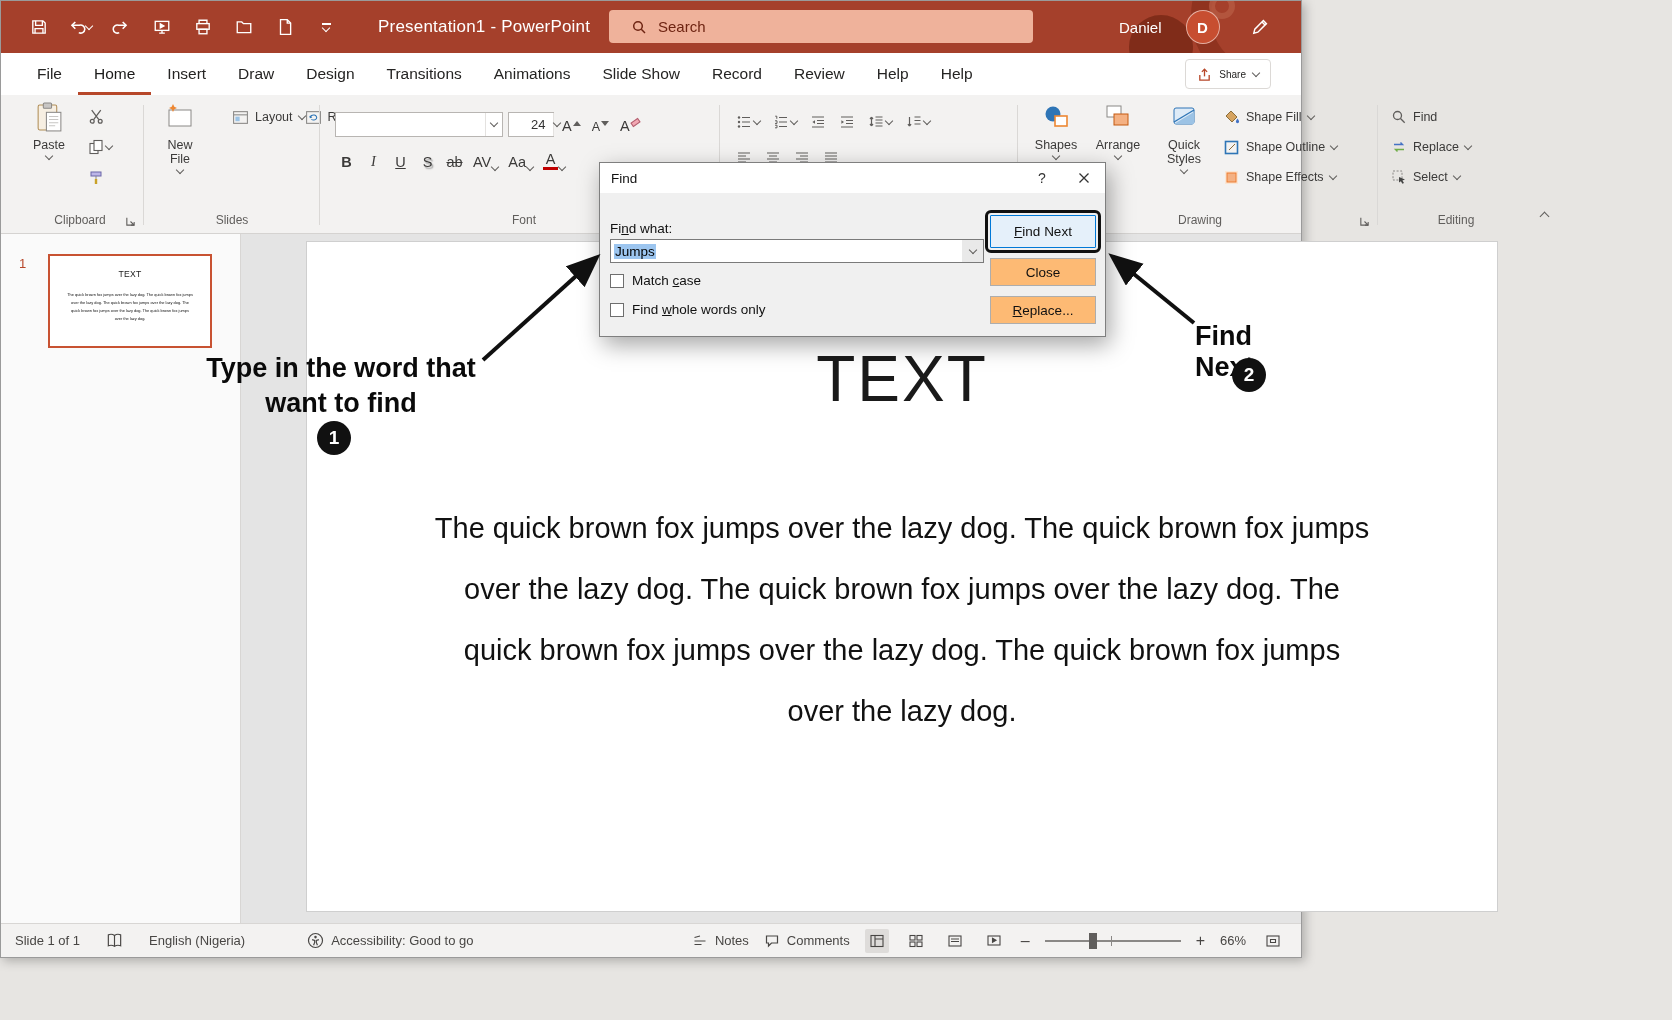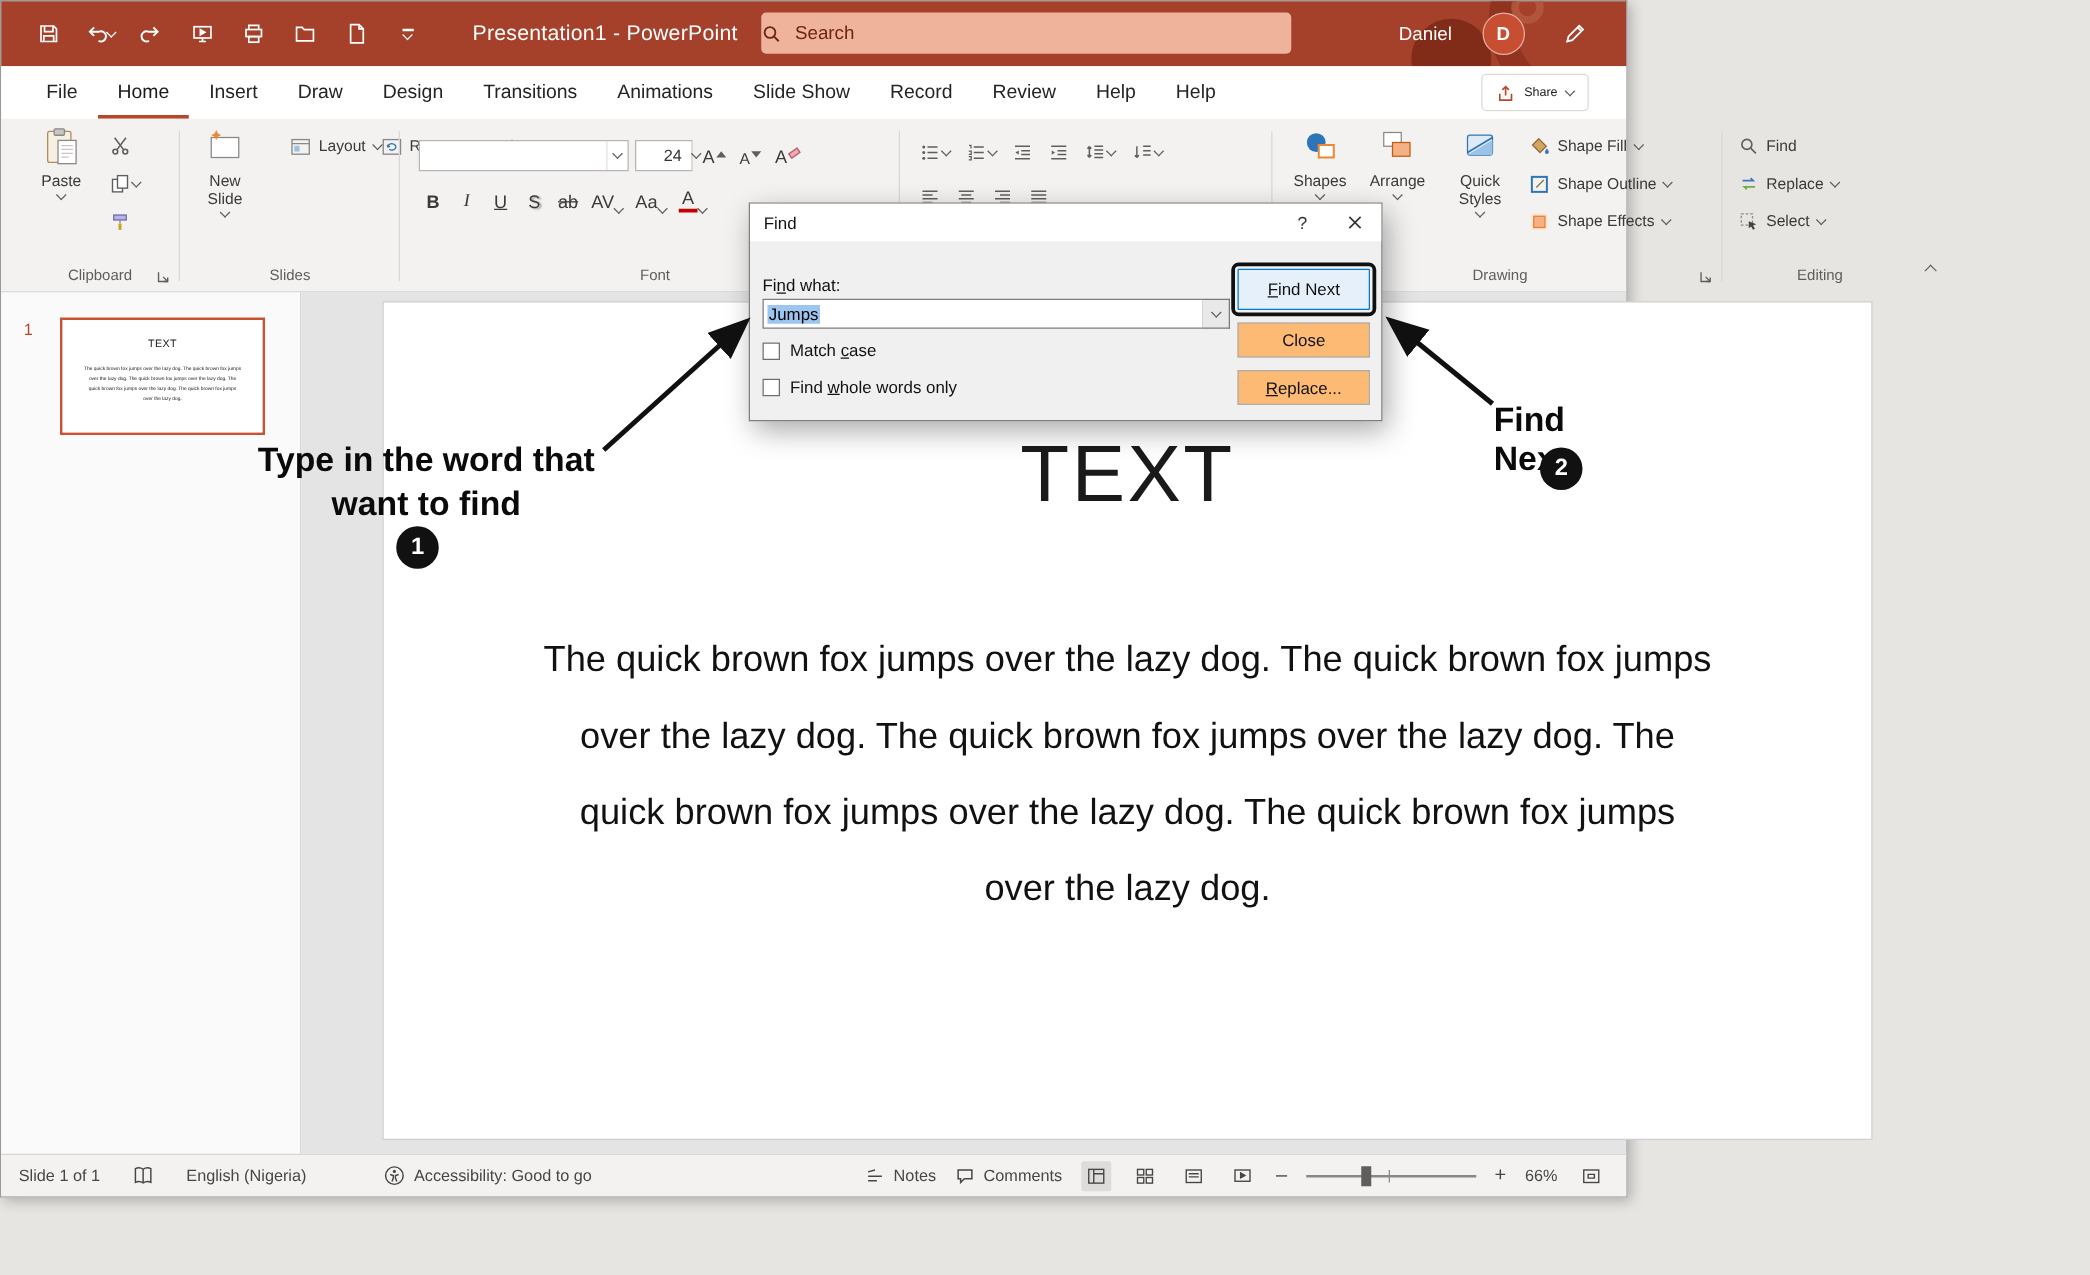--- a/index.html
+++ b/index.html
@@ -9,21 +9,21 @@
 
   
   .titlebar{position:absolute;left:0;top:0;right:0;height:52px;background:var(--titlebar,#A5402B);color:#fff;overflow:hidden}
   .deco{position:absolute;border-radius:50%;pointer-events:none}
   .deco1{width:150px;height:150px;border:20px solid #8C311D;right:-40px;top:-60px;opacity:.85}
   .deco2{width:64px;height:64px;background:#7C2A17;right:108px;top:14px;opacity:.9}
   .deco3{width:26px;height:26px;border:6px solid #B65A42;right:66px;top:-8px;opacity:.8}
   .qat{position:absolute;left:22px;top:0;height:52px;display:flex;align-items:center;gap:9px;z-index:2}
   .qbtn{width:32px;height:32px;display:flex;align-items:center;justify-content:center}
   .tb-title{position:absolute;left:377px;top:0;height:52px;display:flex;align-items:center;font-size:17px;letter-spacing:.2px;z-index:2}
-  .tb-search{position:absolute;left:608px;top:9px;width:424px;height:33px;background:#EFB29B;border-radius:4px;display:flex;align-items:center;gap:11px;padding:0 0;color:#6E2412;font-size:15px;z-index:2}
+  .tb-search{position:absolute;left:608px;top:9px;width:424px;height:33px;background:#EFB29B;border-radius:4px;display:flex;align-items:center;gap:11px;padding:0 22px;color:#6E2412;font-size:15px;z-index:2}
   .tb-account{position:absolute;left:1118px;top:0;height:52px;display:flex;align-items:center;gap:24px;z-index:2}
   .avatar{width:34px;height:34px;border-radius:50%;background:#C74E30;border:1px solid rgba(255,255,255,.55);display:flex;align-items:center;justify-content:center;font-size:15px;font-weight:700;color:#fff}
   .caption{position:absolute;top:0;height:52px;width:56px;display:flex;align-items:center;justify-content:center;z-index:3}
   .cap-min{left:1394px}.cap-max{left:1450px}.cap-close{left:1506px}
   .cap-min .bar{width:11px;height:2px;background:#fff}
   .cap-max .box{width:11px;height:10px;border:1.6px solid #fff}
 
   
   .tabrow{position:absolute;left:0;top:52px;right:0;height:42px;background:#FFFFFF;display:flex;align-items:stretch}
   .tabs{display:flex;margin-left:20px}
@@ -307,21 +307,21 @@
     <div class="rdiv" style="left:142px"></div>
 
     <div class="rgroup" style="left:150px;width:162px">
       <div class="bigbtn" style="left:0;width:58px">
         <span class="bicon">
             <svg width="30" height="30" viewBox="0 0 30 30">
               <rect x="4" y="8" width="22" height="16" fill="#fff" stroke="#8A8886"></rect>
               <path d="M8 2l1.3 2.7L12 6l-2.7 1.3L8 10 6.7 7.3 4 6l2.7-1.3z" fill="#ED8733"></path>
             </svg>
           </span>
-        <span style="width:44px">New Slide</span>
+        <span style="width:44px">New File</span>
         <span class="cv"></span>
       </div>
       <div style="position:absolute;left:81px;top:8px;display:flex;flex-direction:row">
         <div class="rowbtn">
             <span>
               <svg width="17" height="15" viewBox="0 0 16 14" fill="none" stroke="#8A8886">
                 <rect x="1.5" y="1.5" width="13" height="11"></rect>
                 <path d="M1.5 4.5h13"></path>
                 <rect x="3.2" y="6.2" width="4" height="4.3" fill="#9CC3E5" stroke="none"></rect>
               </svg>

